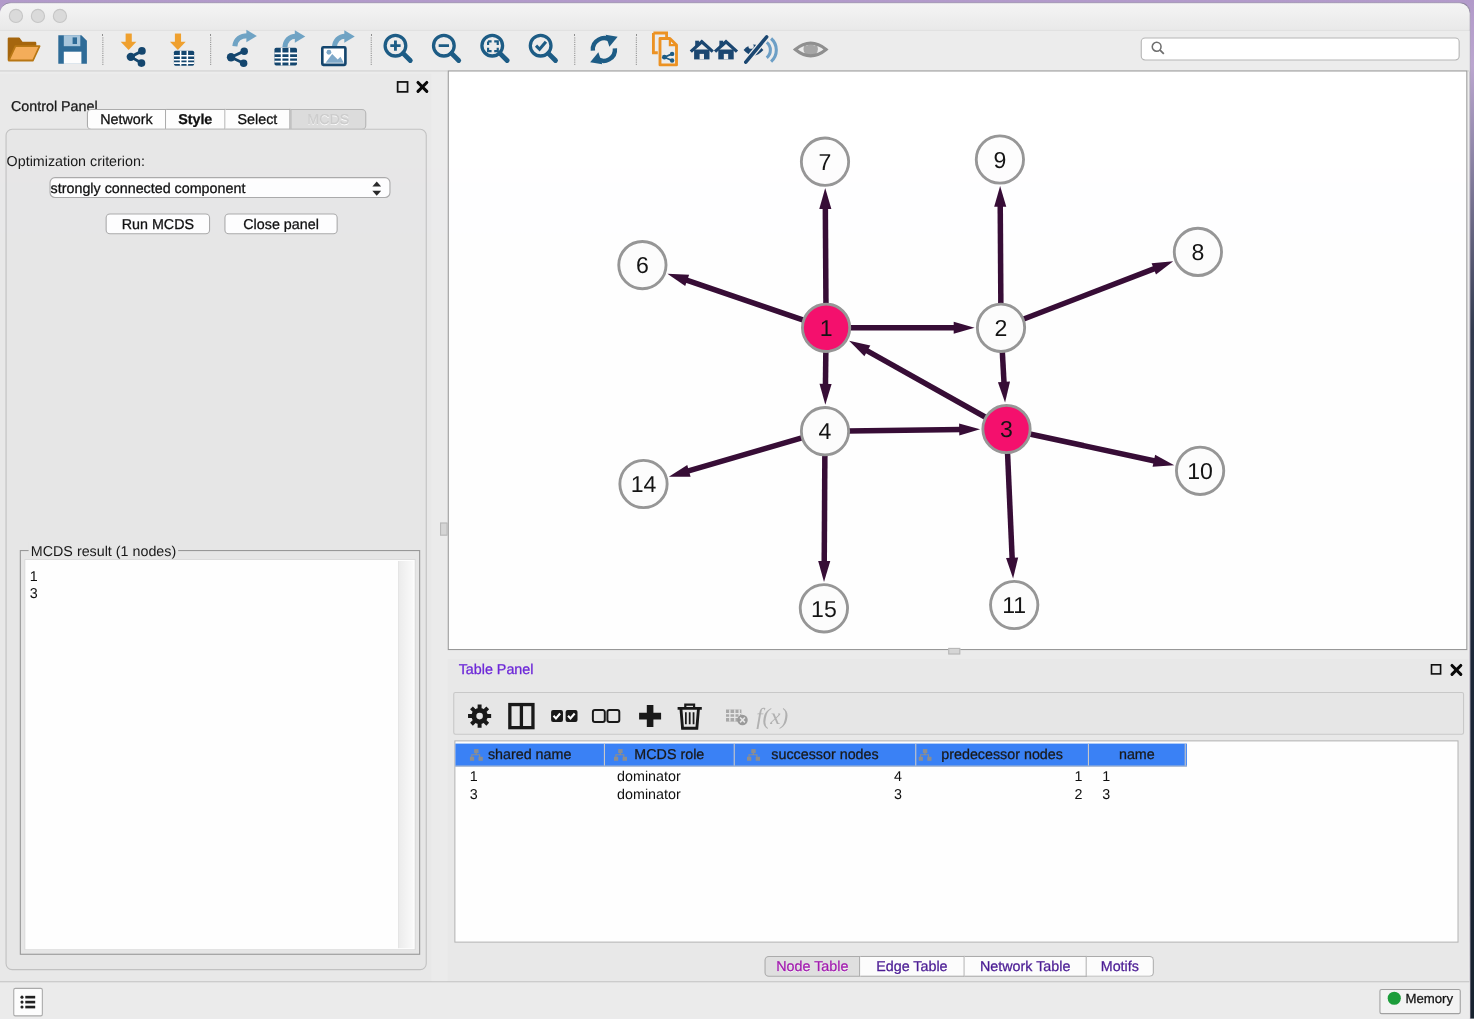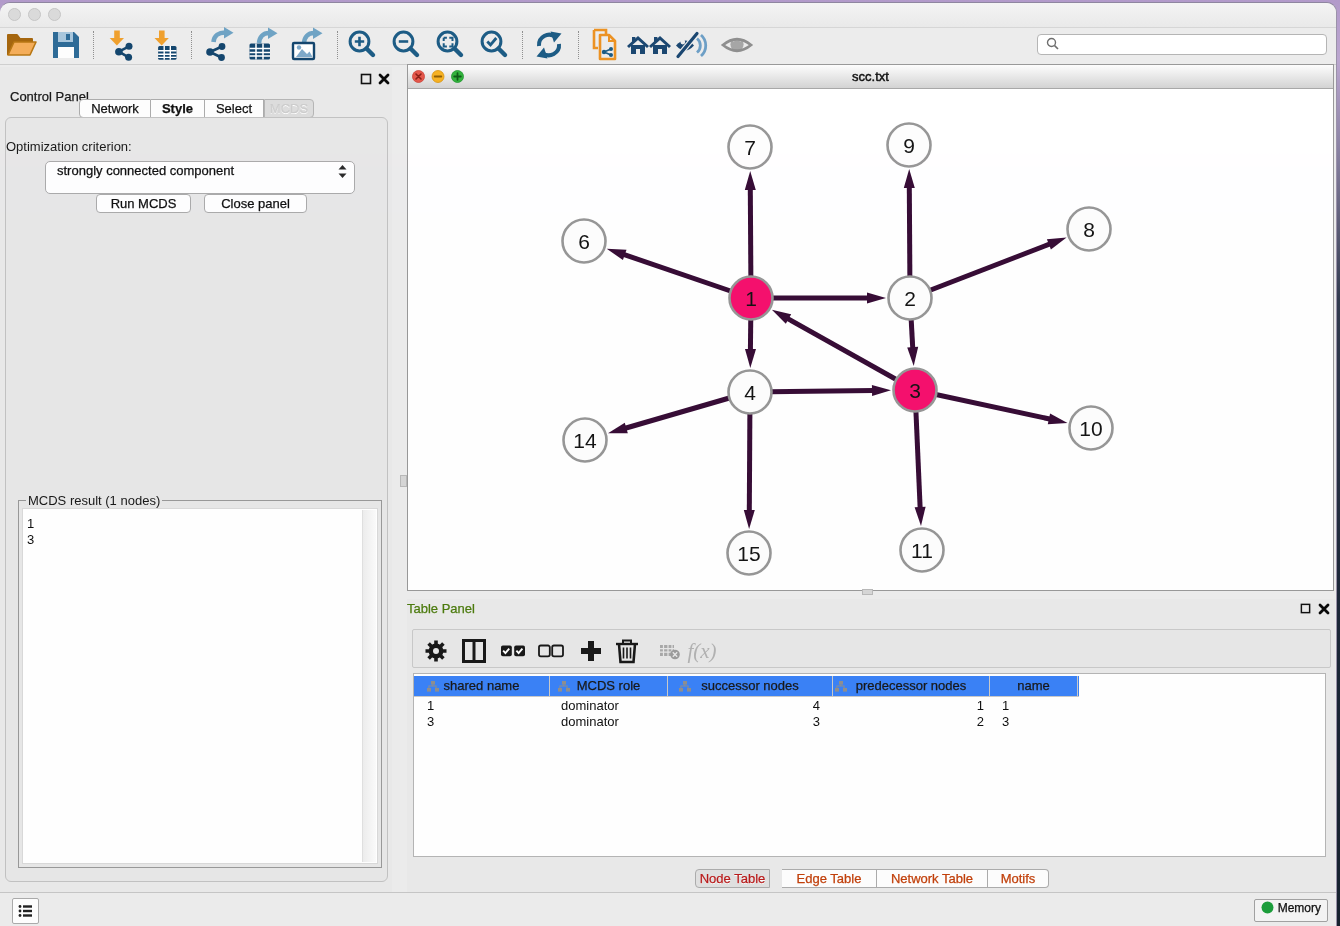--- a/index.html
+++ b/index.html
@@ -46,28 +46,28 @@
   
   .netwin{position:absolute;left:407px;top:61px;width:927px;height:527px;
           background:#fff;border:1px solid #999;box-sizing:border-box;}
   .net-titlebar{position:absolute;left:0;top:0;width:100%;height:23px;
                 background:linear-gradient(180deg,#fdfdfd,#d3d3d3);
                 border-bottom:1px solid #a8a8a8;}
   .net-title{position:absolute;width:100%;top:4px;text-align:center;font-size:13px;color:#111;-webkit-text-stroke:0.45px #111;}
 
   
   .tpanel{position:absolute;left:407px;top:596px;width:928px;height:295px;background:#e9e9e9;}
-  .tp-title{position:absolute;left:0;top:2px;font-size:13px;color:#4d7c0f;}
+  .tp-title{position:absolute;left:10px;top:2px;font-size:13px;color:#6d28d9;}
   .tbl-header{position:absolute;left:0px;top:2px;width:665px;height:20px;
               background:#3b82f6;border-bottom:1px solid #c9c9c9;}
   .hcell{position:absolute;top:0;height:20px;border-right:1px solid #c9c9c9;
          font-size:13px;color:#1a1a1a;text-align:center;line-height:20px;}
   .rcell{position:absolute;font-size:13px;color:#111;height:16px;line-height:16px;}
   .btab{position:absolute;top:0;height:19px;box-sizing:border-box;background:#fdfdfd;
-        border:1px solid #acacac;font-size:13px;color:#c2410c;text-align:center;line-height:17px;}
+        border:1px solid #acacac;font-size:13px;color:#4c1d95;text-align:center;line-height:17px;}
 
   .statusbar{position:absolute;left:0;top:889px;width:100%;height:33px;
              border-top:1px solid #c6c6c6;background:#ececec;}
 </style>
 </head>
 <body>
 <div class="window">
   <div class="titlebar">
     <div class="tl-circ" style="left:8px;"></div>
     <div class="tl-circ" style="left:28px;"></div>
@@ -222,54 +222,43 @@
     <div class="cp-title">Control Panel</div>
     <svg class="abs" style="left:360px;top:6px;" width="12" height="12" viewBox="0 0 12 12">
       <rect x="1.5" y="1.5" width="9" height="9" fill="none" stroke="#111" stroke-width="1.6"></rect>
     </svg>
     <svg class="abs" style="left:378px;top:6px;" width="12" height="12" viewBox="0 0 12 12">
       <path d="M2 2 L10 10 M10 2 L2 10" stroke="#0a0a0a" stroke-width="2.8" stroke-linecap="round"></path>
     </svg>
     <div class="tab" style="left:79px;width:72px;border-radius:4px 0 0 4px;">Network</div>
     <div class="tab" style="left:151px;width:54px;border-left:none;font-weight:bold;">Style</div>
     <div class="tab" style="left:205px;width:59px;border-left:none;">Select</div>
-    <div class="tab" style="left:264px;width:50px;border-radius:0 4px 4px 0;background:#dcdcdc;color:#ccc;text-shadow:0 1px 0 #fff;border-color:#b5b5b5;">MCDS</div>
+    <div class="tab" style="left:264px;width:69px;border-radius:0 4px 4px 0;background:#dcdcdc;color:#ccc;text-shadow:0 1px 0 #fff;border-color:#b5b5b5;">MCDS</div>
 
     <div class="cp-content">
       <div class="abs" style="left:0;top:21px;width:100%;text-align:left;font-size:13px;color:#1a1a1a;">Optimization criterion:</div>
-      <div class="btn" style="left:39px;top:43px;width:310px;height:33px;border-radius:5px;text-align:left;line-height:18px;padding-left:11px;">strongly connected component
+      <div class="btn" style="left:39px;top:43px;width:310px;height:19px;border-radius:5px;text-align:left;line-height:18px;">strongly connected component
         <svg class="abs" style="right:6px;top:2px;" width="11" height="15" viewBox="0 0 11 15">
           <path d="M1.5 5.5 L5.5 1 L9.5 5.5 Z" fill="#2b2b2b"></path>
           <path d="M1.5 9.5 L5.5 14 L9.5 9.5 Z" fill="#2b2b2b"></path>
         </svg>
       </div>
       <div class="btn" style="left:90px;top:76px;width:95px;height:19px;line-height:17px;">Run MCDS</div>
       <div class="btn" style="left:198px;top:76px;width:103px;height:19px;line-height:17px;">Close panel</div>
     </div>
 
     <div class="fieldset">
       <div class="fs-legend">MCDS result (1 nodes)</div>
       <div class="fs-text">1<br>3
         <div class="abs" style="right:1px;top:1px;width:13px;height:352px;background:linear-gradient(90deg,#ededed,#fbfbfb);border-left:1px solid #e0e0e0;"></div>
       </div>
     </div>
   </div>
 
   <div class="netwin">
-    <div class="net-titlebar">
-      <svg class="abs" style="left:4px;top:5px;" width="60" height="13" viewBox="0 0 60 13">
-        <circle cx="6.5" cy="6.5" r="6" fill="#e4574b" stroke="#c94338" stroke-width="0.8"></circle>
-        <path d="M4 4 L9 9 M9 4 L4 9" stroke="#8c1f16" stroke-width="1.6" stroke-linecap="round"></path>
-        <circle cx="26" cy="6.5" r="6" fill="#f6b122" stroke="#d7930e" stroke-width="0.8"></circle>
-        <path d="M22.7 6.5 L29.3 6.5" stroke="#8e5f05" stroke-width="1.8" stroke-linecap="round"></path>
-        <circle cx="45.5" cy="6.5" r="6" fill="#32b23c" stroke="#1f9630" stroke-width="0.8"></circle>
-        <path d="M42.2 6.5 L48.8 6.5 M45.5 3.2 L45.5 9.8" stroke="#0e5c17" stroke-width="1.8" stroke-linecap="round"></path>
-      </svg>
-      <div class="net-title">scc.txt</div>
-    </div>
     <svg id="graph" class="abs" style="left:-1px;top:22px;opacity:0.999;will-change:transform;" width="925" height="502" viewBox="0 0 925 502">
       <g stroke="#380e37" stroke-width="5">
         <line x1="344" y1="211" x2="343.3" y2="101.0"></line>
         <line x1="344" y1="211" x2="215.8" y2="167.2"></line>
         <line x1="344" y1="211" x2="462.0" y2="211.0"></line>
         <line x1="344" y1="211" x2="343.4" y2="264.0"></line>
         <line x1="503" y1="211" x2="502.3" y2="99.0"></line>
         <line x1="503" y1="211" x2="643.7" y2="156.7"></line>
         <line x1="503" y1="211" x2="505.8" y2="262.1"></line>
         <line x1="508" y1="303" x2="379.8" y2="231.1"></line>
@@ -423,21 +412,21 @@
         <div class="rcell" style="left:330px;top:24px;width:76px;text-align:right;">4</div>
         <div class="rcell" style="left:490px;top:24px;width:80px;text-align:right;">1</div>
         <div class="rcell" style="left:588px;top:24px;">1</div>
         <div class="rcell" style="left:13px;top:40px;">3</div>
         <div class="rcell" style="left:147px;top:40px;">dominator</div>
         <div class="rcell" style="left:330px;top:40px;width:76px;text-align:right;">3</div>
         <div class="rcell" style="left:490px;top:40px;width:80px;text-align:right;">2</div>
         <div class="rcell" style="left:588px;top:40px;">3</div>
       </div>
     </div>
-    <div class="btab" style="left:288px;width:75px;background:#e0e0e0;color:#b91c1c;text-shadow:0 1px 0 #fff;border-radius:4px 0 0 4px;top:270px;">Node Table</div>
+    <div class="btab" style="left:288px;width:87px;background:#e0e0e0;color:#a21caf;text-shadow:0 1px 0 #fff;border-radius:4px 0 0 4px;top:270px;">Node Table</div>
     <div class="btab" style="left:375px;width:95px;border-left:none;top:270px;">Edge Table</div>
     <div class="btab" style="left:470px;width:111px;border-left:none;top:270px;">Network Table</div>
     <div class="btab" style="left:581px;width:61px;border-radius:0 4px 4px 0;border-left:none;top:270px;">Motifs</div>
   </div>
 
   <div class="statusbar">
     <div class="btn" style="left:12px;top:5px;width:27px;height:26px;border-radius:2px;">
       <svg width="15" height="14" viewBox="0 0 15 14" style="margin-top:5px;">
         <circle cx="2" cy="2.5" r="1.4" fill="#222"></circle>
           <rect x="5" y="1.3" width="9" height="2.4" fill="#222"></rect>

